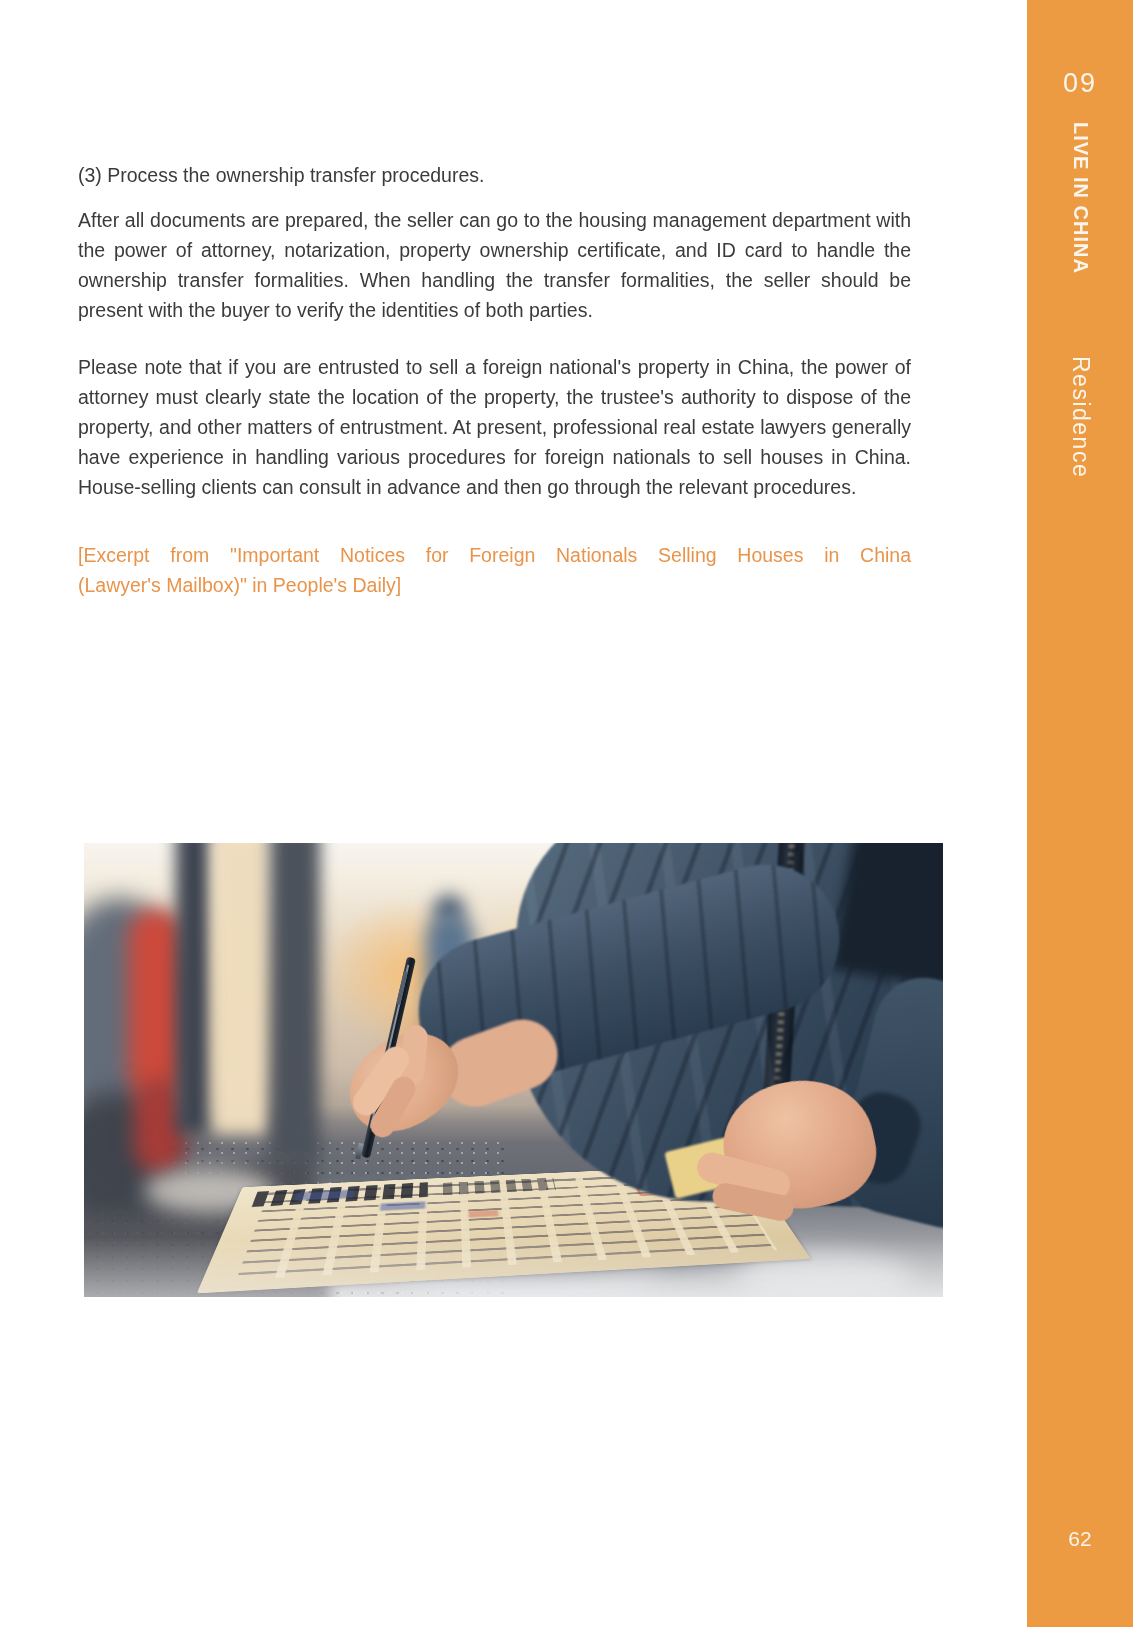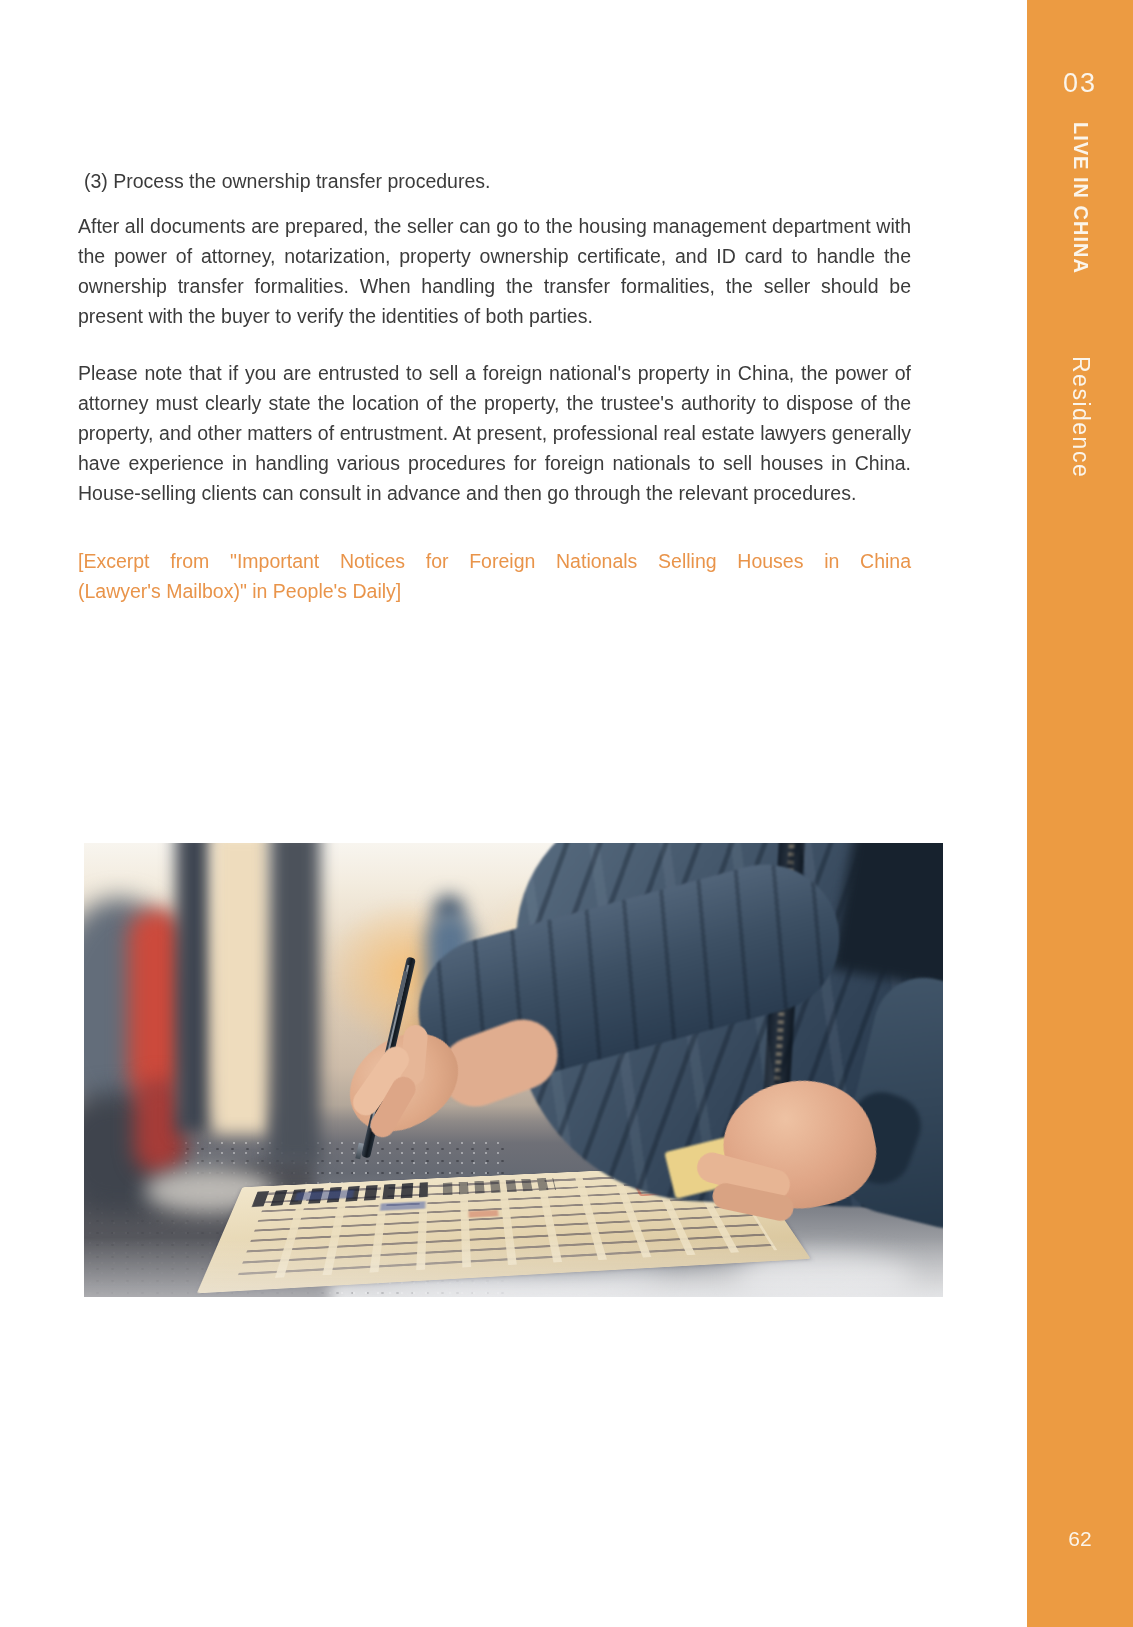--- a/index.html
+++ b/index.html
@@ -4,21 +4,21 @@
 <style>
   html,body { margin:0; padding:0; background:#ffffff; }
   .page {
     position:relative; width:1133px; height:1627px; background:#ffffff;
     overflow:hidden; font-family:"Liberation Sans", sans-serif;
   }
 
   
   .text-col { position:absolute; left:78px; top:160px; width:833px;
               color:#3b3b3b; font-size:19.5px; line-height:30px; }
-  .heading  { margin:6px; }
+  .heading  { margin:0; }
   .para-1   { margin:15px 0 0 0; text-align:justify; }
   .para-2   { margin:27px 0 0 0; text-align:justify; }
   .citation { margin:38px 0 0 0; color:#e9944a; }
   .citation .line1 { text-align:justify; text-align-last:justify; }
   .citation .line2 { text-align:left; }
 
   
   .sidebar { position:absolute; top:0; right:0; width:106px; height:1627px;
              background:#ec9b42; color:#fbf5eb; }
   .chapter-num { position:absolute; top:68px; left:0; width:100%;
@@ -215,19 +215,19 @@
     <div class="ph-thumb"></div>
     <div class="ph-pen"></div>
     <div class="ph-penclip"></div>
     <div class="ph-fing1"></div>
     <div class="ph-fing2"></div>
     <div class="ph-pentip"></div>
     <div class="ph-haze"></div>
   </figure>
 
   <aside class="sidebar">
-    <div class="chapter-num">03</div>
+    <div class="chapter-num">09</div>
     <div class="chapter-title">LIVE IN CHINA</div>
     <div class="section-title">Residence</div>
     <div class="page-num">62</div>
   </aside>
 
 </div>
 
 </body></html>

